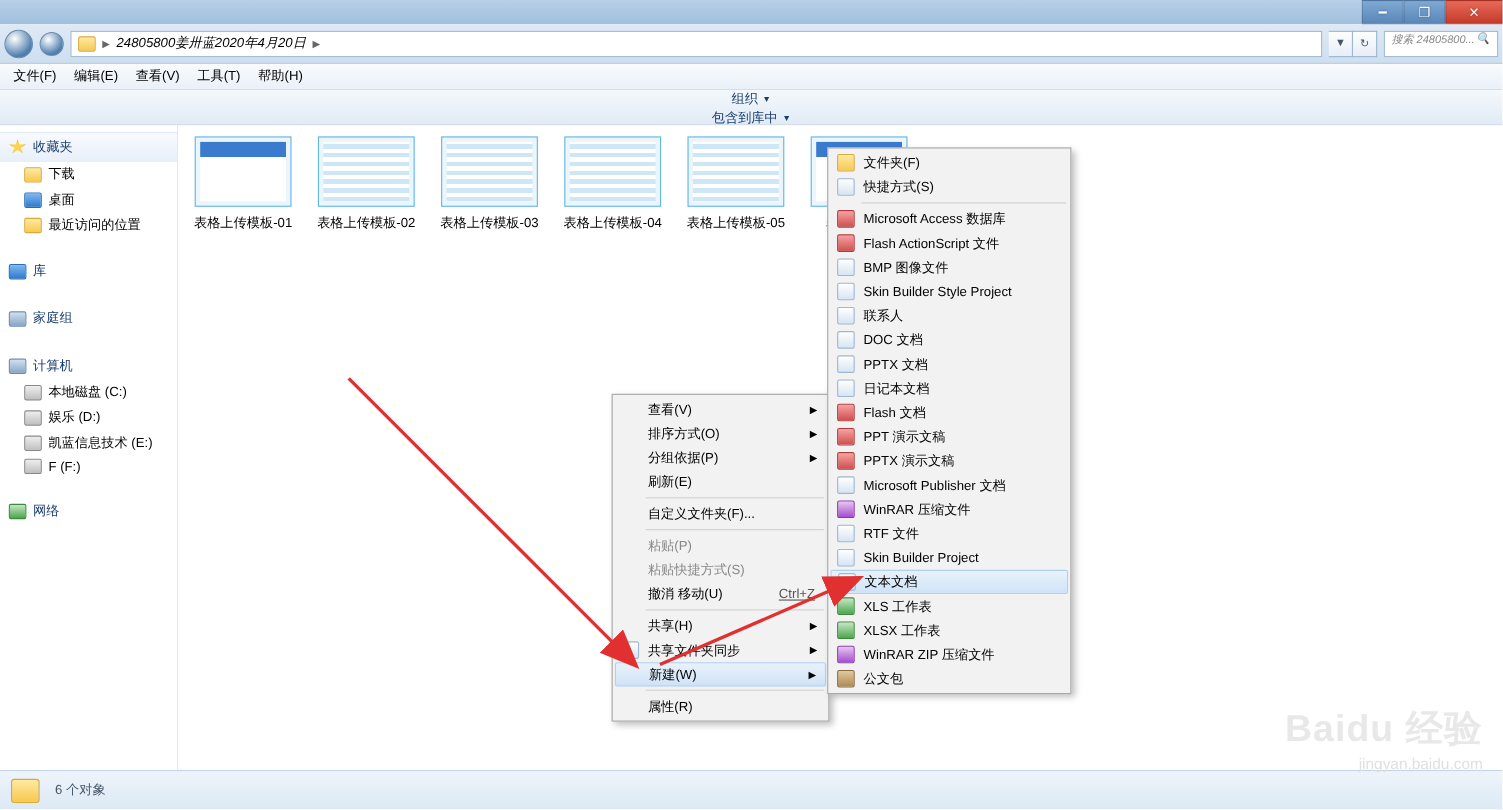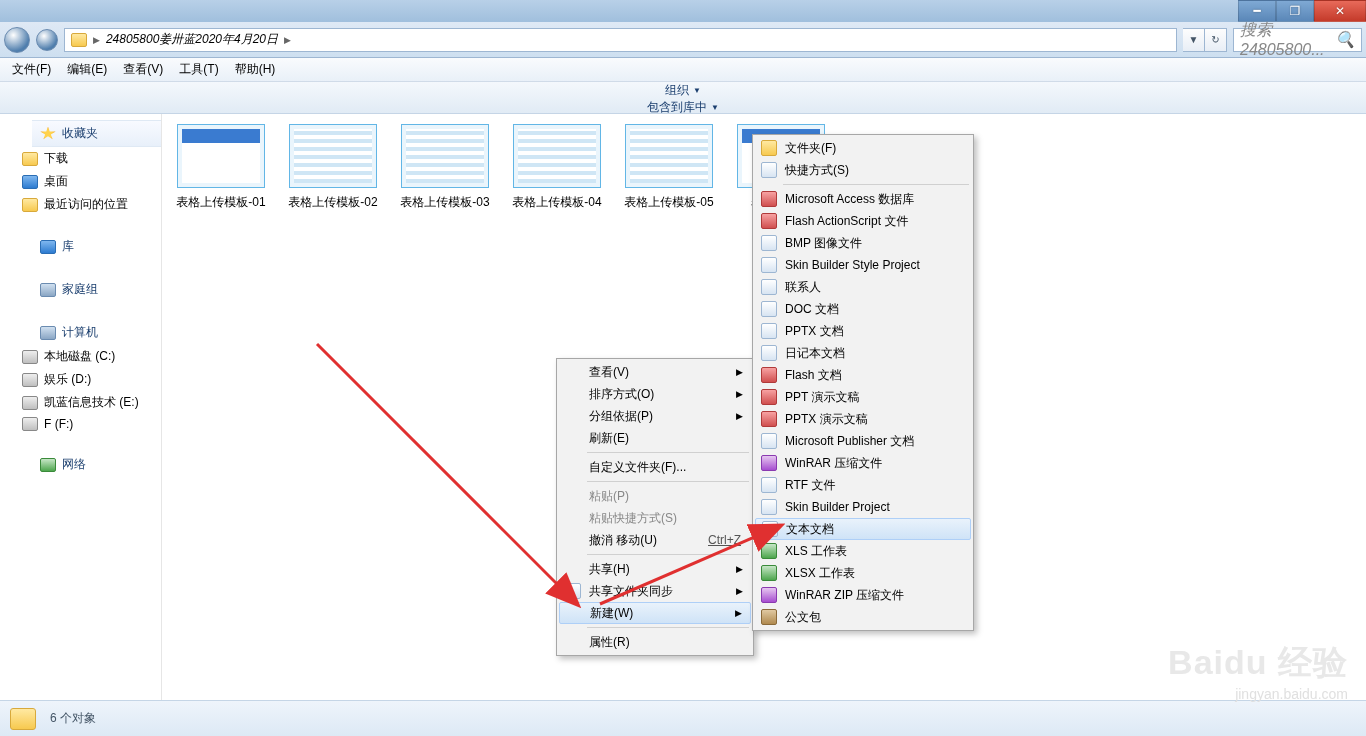--- a/index.html
+++ b/index.html
@@ -14,40 +14,40 @@
 
 .addressbar { height: 36px; background: linear-gradient(#dfe9f5,#cddff0); display: flex; align-items: center; padding: 0 4px; gap: 6px; border-bottom: 1px solid #9db6d2; }
 .navbtn { width: 26px; height: 26px; border-radius: 50%; background: radial-gradient(circle at 35% 30%, #fff, #4f7ead 70%); border: 1px solid #6a8bb0; }
 .navbtn.small { width: 22px; height: 22px; }
 .addrfield { flex: 1; height: 24px; background: #fff; border: 1px solid #9db6d2; display: flex; align-items: center; padding: 0 6px; font-size: 12px; gap: 6px; }
 .addrfield .foldericon { width: 16px; height: 14px; background: linear-gradient(#ffe9a2,#f7c94f); border: 1px solid #d8a93b; border-radius: 2px; }
 .addrfield .crumb { color: #000000; font-style: italic; }
 .addrfield .tri { color: #666; font-size: 9px; }
 .addrend { width: 44px; height: 24px; display: flex; }
 .addrend div { flex: 1; border: 1px solid #9db6d2; border-left: none; background: linear-gradient(#fdfdfd,#e8eef6); display:flex; align-items:center; justify-content:center; font-size:10px; color:#456; }
-.searchbox { width: 129px; height: 24px; border: 1px solid #9db6d2; background: #fff; display: flex; align-items: center; padding: 0 6px; font-size: 16px; color: #888; font-style: italic; }
+.searchbox { width: 104px; height: 24px; border: 1px solid #9db6d2; background: #fff; display: flex; padding: 0 6px; font-size: 10px; color: #888; font-style: italic; }
 
 
 .menubar { height: 24px; background: linear-gradient(#f9fbfd,#e9f0f8); display: flex; align-items: center; padding: 0 4px; font-size: 12px; border-bottom: 1px solid #d0dbe8; }
 .menubar span { padding: 0 8px; }
 
 
 .toolbar { height: 32px; background: linear-gradient(#f4f8fc,#e1ebf5); display: flex; align-items: center; padding: 0 8px; font-size: 12px; color: #1a3e6e; border-bottom: 1px solid #c5d5e6; flex-direction: column; }
 .toolbar .tbitem { padding: 0 12px; display: flex; align-items: center; gap: 4px; }
 .toolbar .tbitem .dd { font-size: 8px; }
 .toolbar .right { margin-left: auto; display: flex; gap: 14px; padding-right: 6px; }
 .toolbar .right .ic { width: 18px; height: 16px; border: 1px solid #8aa6c4; background: linear-gradient(#fff,#dce7f2); border-radius: 2px; }
 .toolbar .right .help { width:18px; height:18px; border-radius:50%; background:radial-gradient(circle at 35% 30%,#bfe3ff,#2d7bd0); border:1px solid #2a6db4; color:#fff; font-size:12px; display:flex; align-items:center; justify-content:center; font-weight:bold; }
 
 
 .main { display: flex; height: 588px; }
 
 
 .sidebar { width: 162px; background: #fff; border-right: 1px solid #e6e6e6; padding: 6px 0; font-size: 12px; overflow: hidden; }
-.sbhead { display: flex; align-items: center; gap: 6px; padding: 4px 8px; color: #1a3e6e; margin-left: 32px; }
+.sbhead { display: flex; align-items: center; gap: 6px; padding: 4px 8px; color: #1a3e6e; }
 .sbhead.fav { background: linear-gradient(#f8faff,#e8f0fa); border-top:1px solid #dfe9f4; border-bottom:1px solid #dfe9f4; }
 .sbitem { display: flex; align-items: center; gap: 6px; padding: 3px 8px 3px 22px; color: #000; }
 .sbic { width: 16px; height: 14px; flex-shrink: 0; }
 .sbic.star { background: radial-gradient(circle,#ffd24d 40%,#f5a623 70%); clip-path: polygon(50% 0,61% 35%,98% 35%,68% 57%,79% 91%,50% 70%,21% 91%,32% 57%,2% 35%,39% 35%); }
 .sbic.folder { background: linear-gradient(#ffe9a2,#f7c94f); border:1px solid #d8a93b; border-radius:2px; }
 .sbic.blue { background: linear-gradient(#7fb7ef,#2d7bd0); border:1px solid #2a6db4; border-radius:2px; }
 .sbic.drive { background: linear-gradient(#eee,#bfbfbf); border:1px solid #888; border-radius:2px; }
 .sbic.comp { background: linear-gradient(#d0e0f0,#8aa6c4); border:1px solid #6a8bb0; border-radius:2px; }
 .sbic.net { background: linear-gradient(#c6e6c6,#4da64d); border:1px solid #3a8a3a; border-radius:2px; }
 .sbspacer { height: 18px; }

